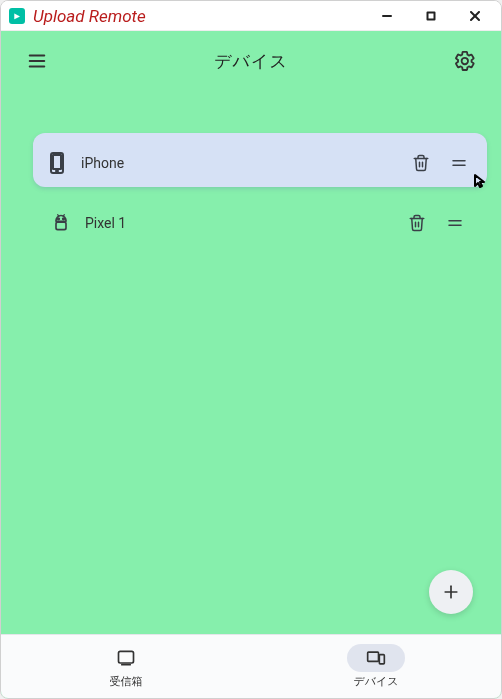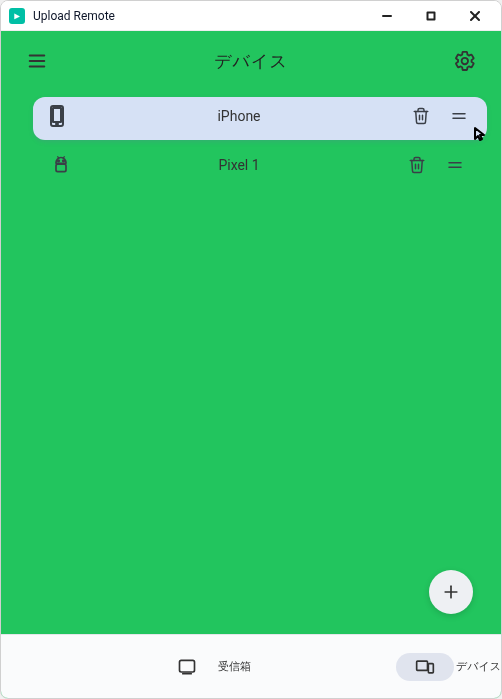--- a/index.html
+++ b/index.html
@@ -13,42 +13,41 @@
   height: 30px; display: flex; align-items: center;
   padding: 0 4px 0 8px; background: #fff;
   border-bottom: 1px solid #eee;
 }
 .titlebar .app-icon {
   width: 16px; height: 16px; background: #00bfa5;
   border-radius: 3px; display: flex; align-items: center; justify-content: center;
   margin-right: 8px;
 }
 .titlebar .app-icon span { color: #fff; font-size: 10px; font-weight: bold; }
-.titlebar .title { font-size: 12px; color: #0f172a; flex: 0 0 auto; }
+.titlebar .title { font-size: 17px; color: #b91c1c; flex: 0 0 auto; font-style: italic; }
 .titlebar .spacer { flex: 1; }
 .win-btn {
   width: 44px; height: 28px; display: flex; align-items: center; justify-content: center;
   color: #222;
 }
 .win-btn svg { width: 10px; height: 10px; }
 
-.content { flex: 1; background: #22c55e; display: flex; flex-direction: column; position: relative; }
+.content { flex: 1; background: #86efac; display: flex; flex-direction: column; position: relative; gap: 36px; }
 .topbar {
   display: flex; align-items: center; justify-content: space-between;
   padding: 12px 18px;
 }
 .icon-btn { width: 36px; height: 36px; display: flex; align-items: center; justify-content: center; color: #333; border-radius: 50%; }
 .topbar-title { font-size: 17px; color: #222; font-weight: 400; letter-spacing: 1px; }
 
 .device-list { padding: 6px 18px 6px 36px; flex: 1; }
 .device-row {
   display: flex; align-items: center; gap: 10px;
-  padding: 5px 14px 10px 10px; border-radius: 12px;
+  padding: 16px 14px 10px 10px; border-radius: 12px;
   position: relative;
-  text-align: center;
 }
 .device-row.active {
   background: #d6e1f5;
   box-shadow: 0 2px 4px rgba(100,120,160,0.25);
   margin-left: -4px; margin-right: -4px;
 }
 .device-row + .device-row { margin-top: 6px; }
 .device-icon { width: 28px; display: flex; justify-content: center; color: #3a3f47; }
 .device-name { flex: 1; font-size: 14px; color: #333; }
 .row-btn { width: 28px; height: 28px; display: flex; align-items: center; justify-content: center; color: #3a3f47; }
@@ -63,21 +62,21 @@
   background: #eef0f3; box-shadow: 0 2px 6px rgba(0,0,0,0.15);
   display: flex; align-items: center; justify-content: center;
   color: #333; font-size: 22px;
 }
 
 .bottomnav {
   height: 64px; border-top: 1px solid #e4e6ea;
   display: flex; background: #fafbfc;
 }
 .nav-item {
-  flex: 1; display: flex; align-items: center; justify-content: flex-end;
+  flex: 1; display: flex; flex-direction: column; align-items: center; justify-content: center;
   gap: 2px; color: #333;
 }
 .nav-item .pill {
   width: 58px; height: 28px; border-radius: 14px;
   display: flex; align-items: center; justify-content: center;
 }
 .nav-item.active .pill { background: #e0e4ee; }
 .nav-label { font-size: 11px; }
 svg { stroke: currentColor; fill: none; stroke-width: 2; stroke-linecap: round; stroke-linejoin: round; }
 </style>

